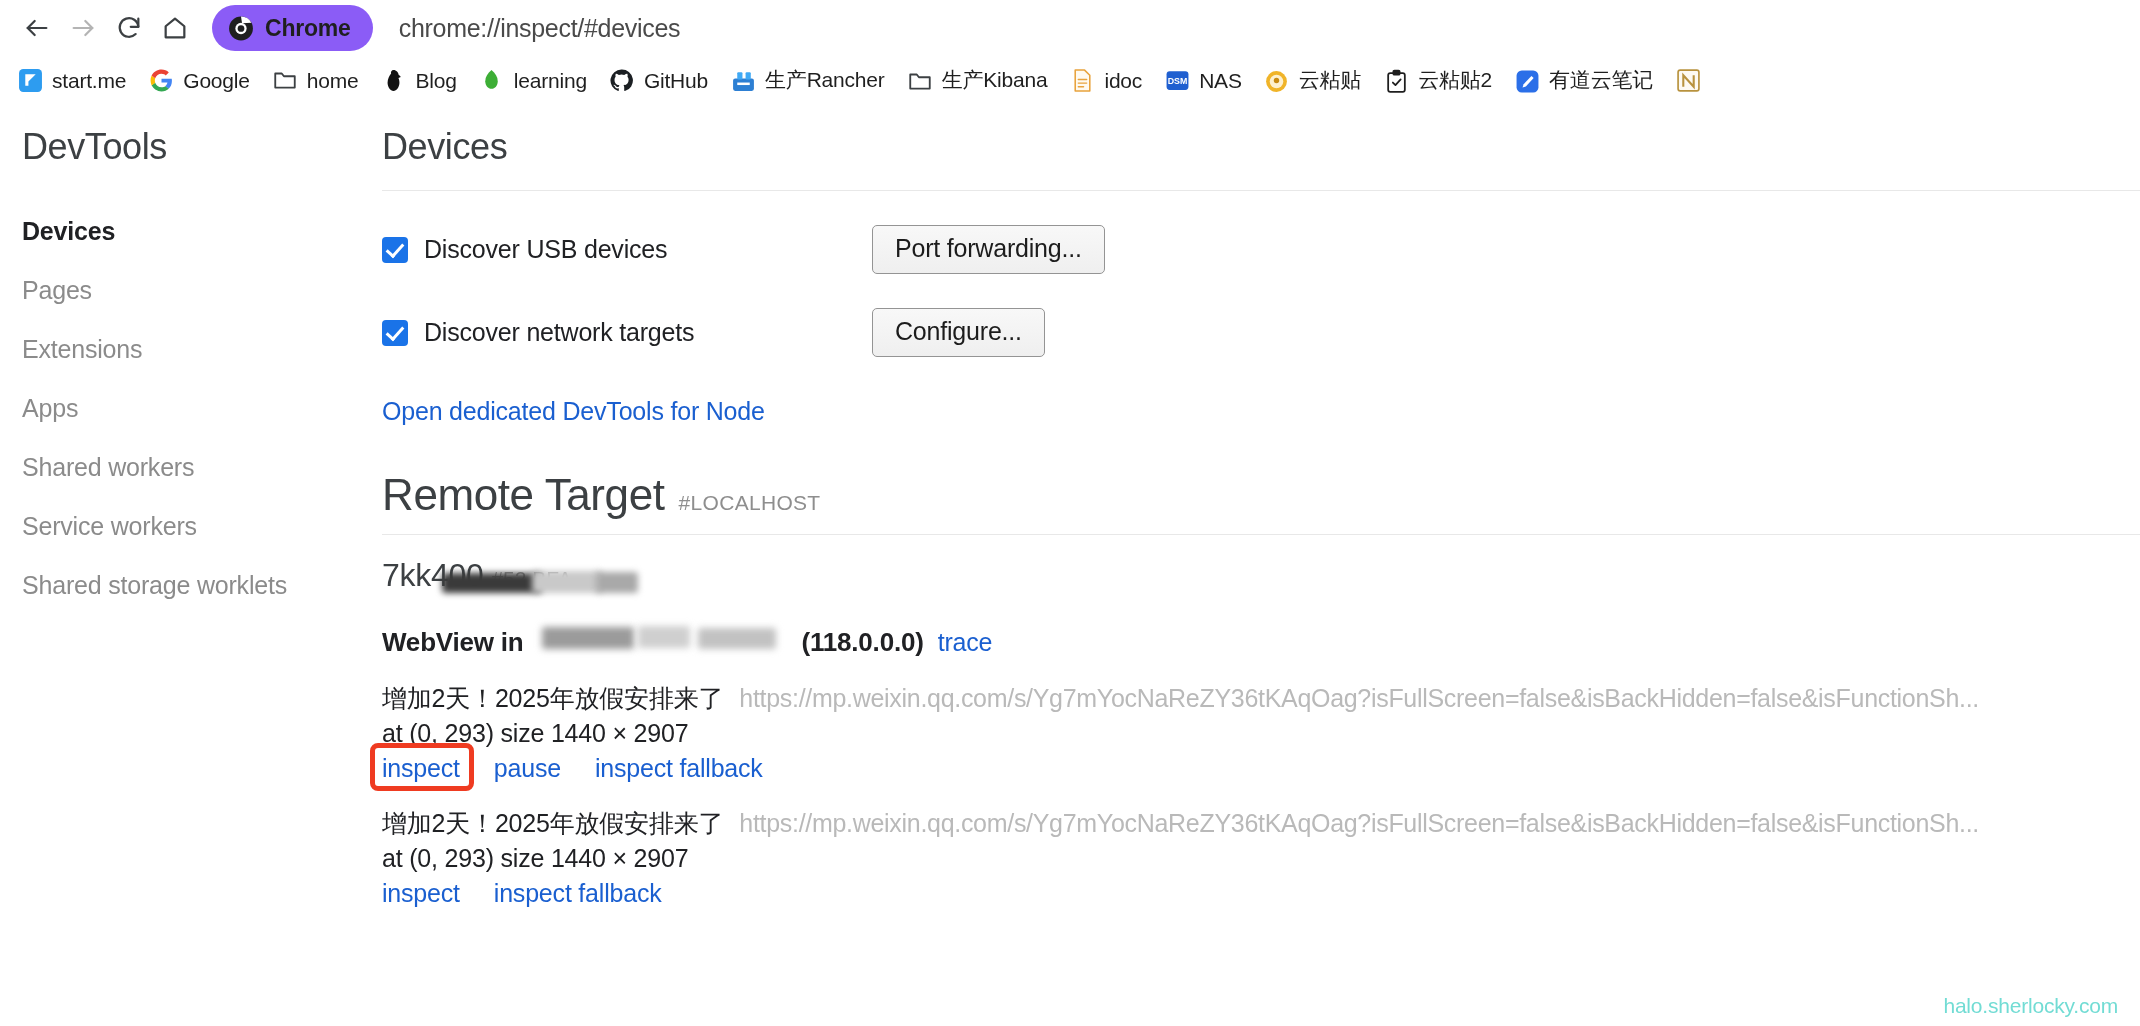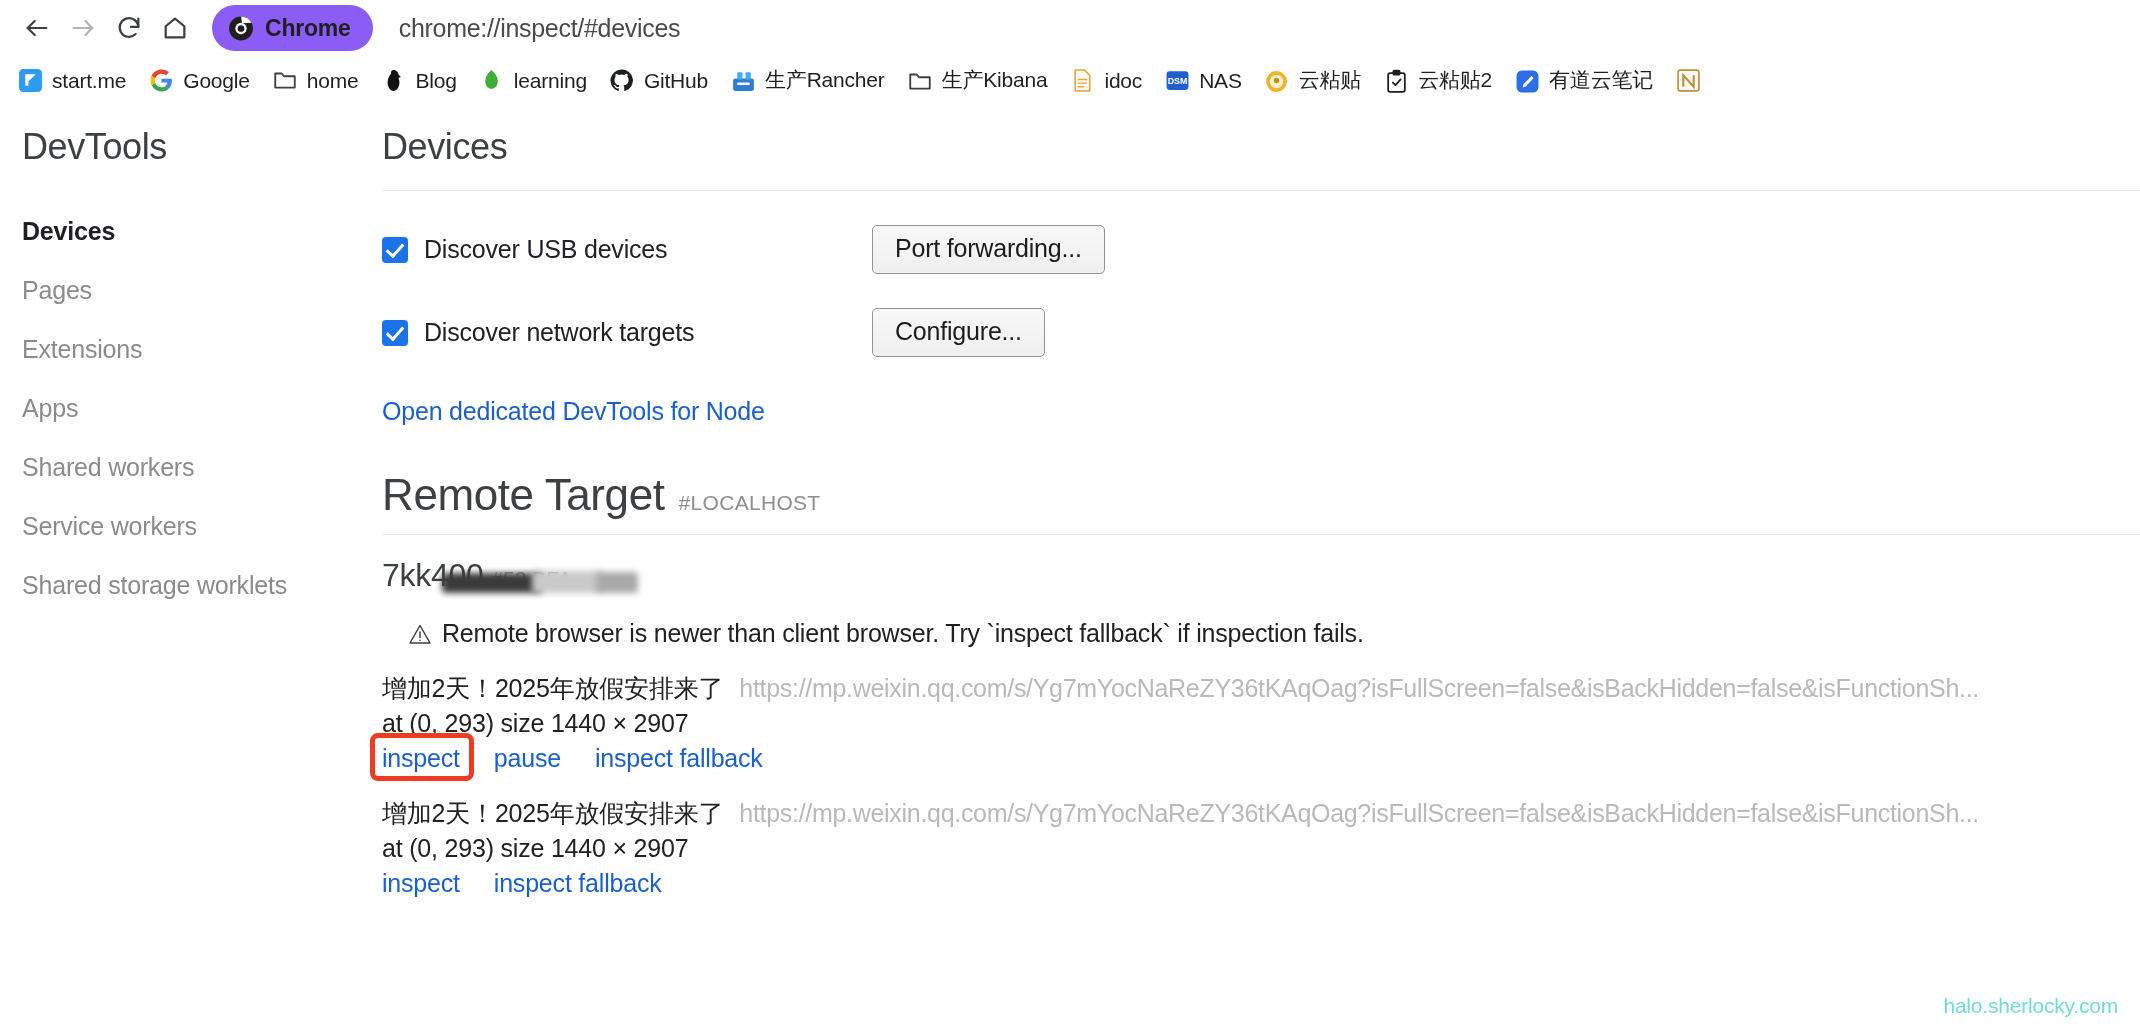--- a/index.html
+++ b/index.html
@@ -549,31 +549,31 @@
       <div id="rt-rule"></div>
 
       <div id="device-row">
         <span id="device-name">7kk400</span>
         <span id="device-serial">#52    BFA</span>
         <span class="redact" id="redact-a"></span>
         <span class="redact" id="redact-b"></span>
         <span class="redact" id="redact-c"></span>
       </div>
 
-
-      <div id="warning-row">
-        <span class="warn-tri">
-          <svg width="24" height="22" viewBox="0 0 24 22" fill="none" stroke="#3c4043" stroke-width="1.5" stroke-linejoin="round">
-            <path d="M12 2.5 22 20H2z"></path>
-            <line x1="12" y1="9" x2="12" y2="14.5" stroke-linecap="round"></line>
-            <circle cx="12" cy="17.2" r="0.8" fill="#3c4043" stroke="none"></circle>
-          </svg>
+      <div id="webview-row">
+        <span class="wv-strong">WebView in</span>
+        <span id="wv-redact-wrap">
+          <span id="wv-r1"></span>
+          <span id="wv-r2"></span>
+          <span id="wv-r3"></span>
         </span>
-        <span id="warning-text">Remote browser is newer than client browser. Try `inspect fallback` if inspection fails.</span>
-      </div>
+        <span class="wv-strong">(118.0.0.0)</span>
+        <a class="link" href="#">trace</a>
+      </div>
+
 
       <div class="target-entry">
         <div class="target-line1">
           <span class="target-title">增加2天！2025年放假安排来了</span>
           <span class="target-url">https://mp.weixin.qq.com/s/Yg7mYocNaReZY36tKAqOag?isFullScreen=false&amp;isBackHidden=false&amp;isFunctionSh...</span>
         </div>
         <div class="target-meta">at (0, 293)  size 1440 × 2907</div>
         <div class="target-actions">
           <a class="link" href="#">inspect</a>
           <a class="link" href="#">pause</a>

